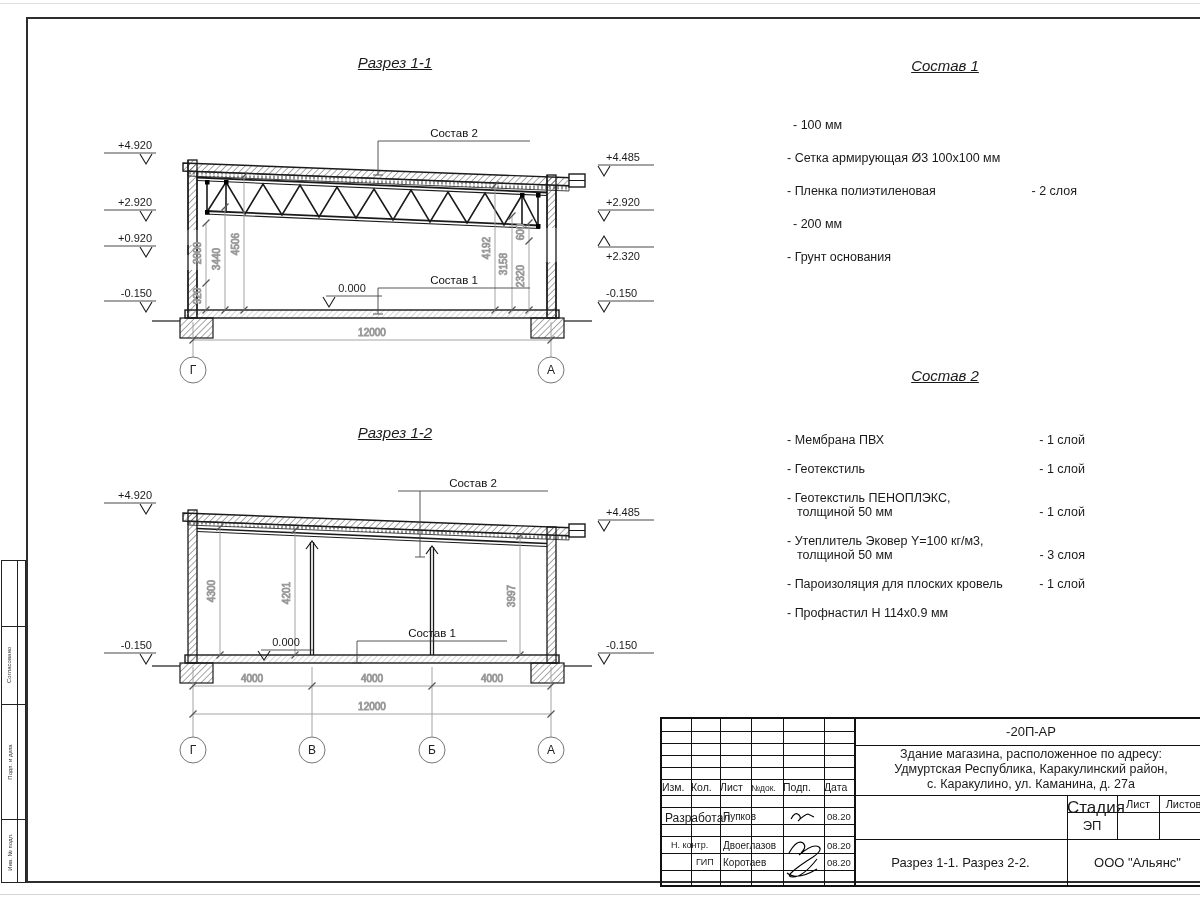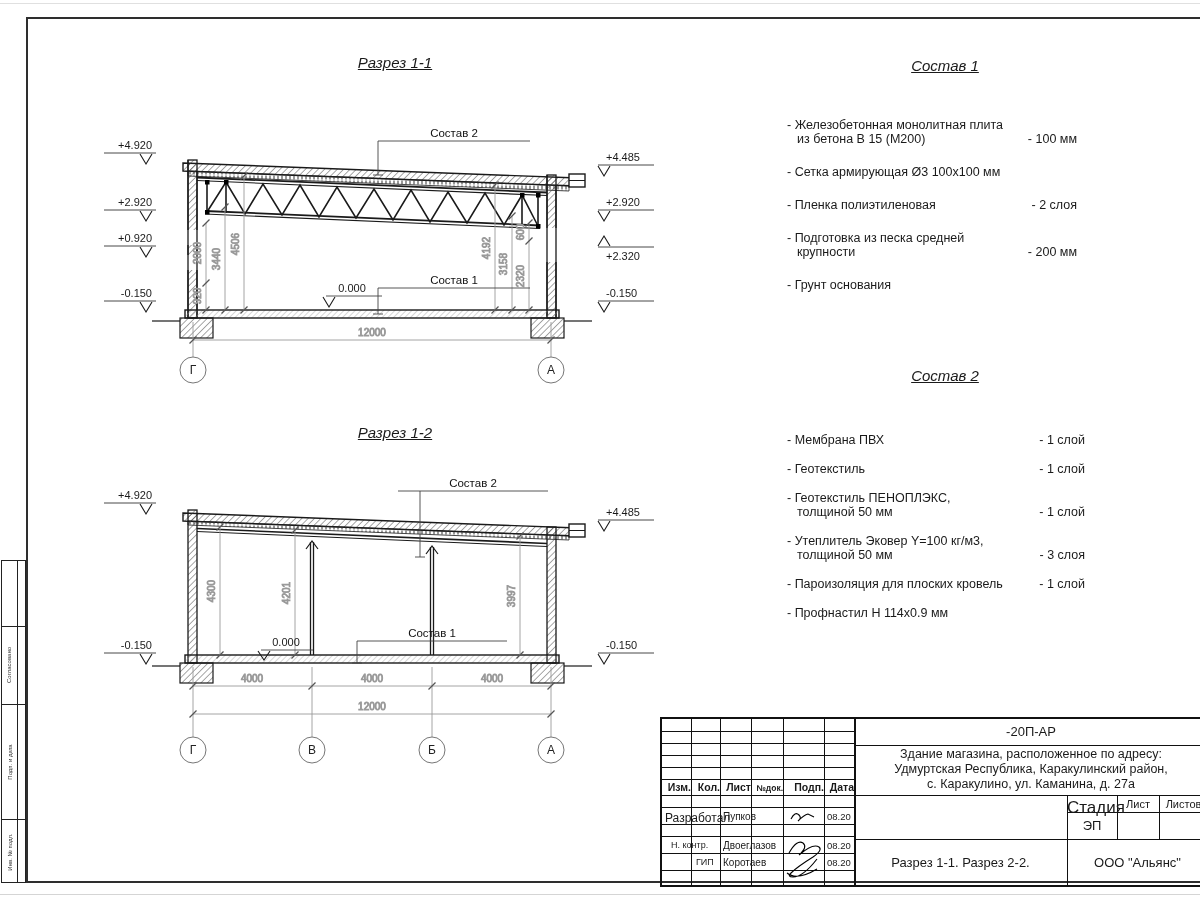--- a/index.html
+++ b/index.html
@@ -21,21 +21,21 @@
   .ind{padding-left:10px;}
   .ival{white-space:nowrap;padding-left:6px;}
   #list1 .item{margin-bottom:19px;}
   #list2 .item{margin-bottom:15px;gap:24px;}
   
   #tb{position:absolute;left:660px;top:717px;width:546px;height:166px;
       border:2px solid #111;border-right:none;box-sizing:content-box;}
   #tb .vl{position:absolute;width:1px;background:#111;top:0;bottom:0;}
   #tb .hl{position:absolute;height:1px;background:#111;left:0;}
   #tb .t{position:absolute;font-size:10px;white-space:nowrap;}
-  #tb .hdr{font-size:10.5px;text-align:right;font-weight:bold;}
+  #tb .hdr{font-size:10.5px;text-align:left;}
   #tb .cell-c{position:absolute;display:flex;align-items:center;justify-content:center;text-align:center;}
   
   #mstrip{position:absolute;left:1px;top:560px;width:25px;height:323px;
           border:1px solid #222;box-sizing:border-box;}
   #mstrip .vl{position:absolute;left:15px;top:0;bottom:0;width:1px;background:#222;}
   #mstrip .hl{position:absolute;left:0;right:0;height:1px;background:#222;}
   #mstrip .mcell{position:absolute;left:0;width:15px;display:flex;align-items:center;justify-content:center;overflow:hidden;}
   #mstrip .mcell span{transform:rotate(-90deg);font-size:6px;white-space:nowrap;color:#333;}
   svg text{font-family:"Liberation Sans",sans-serif;}
   .dimtxt{fill:#8f8f8f;font-size:10px;}
@@ -336,45 +336,37 @@
       <text class="elevtxt" text-anchor="middle" x="206" y="231">0.000</text>
     </g>
   </g>
 </svg>
 
 <div class="dtitle" style="left:870px;top:57px;">
   <span>Состав 1</span>
 </div>
 <div id="list1" class="clist" style="left:787px;top:118px;width:290px;">
   <div class="item">
-    <div class="iname">
-        <div>- Железобетонная  монолитная плита</div>
-        <div class="ind">из бетона В 15 (М200)</div>
-      </div>
     <div class="ival">- 100 мм</div>
   </div>
   <div class="item">
     <div class="iname">
         <div>- Сетка армирующая Ø3 100х100 мм</div>
         <div class="ind"></div>
       </div>
     <div class="ival"></div>
   </div>
   <div class="item">
     <div class="iname">
         <div>- Пленка полиэтиленовая</div>
         <div class="ind"></div>
       </div>
     <div class="ival">-  2 слоя</div>
   </div>
   <div class="item">
-    <div class="iname">
-        <div>- Подготовка из песка средней</div>
-        <div class="ind">крупности</div>
-      </div>
     <div class="ival">- 200 мм</div>
   </div>
   <div class="item">
     <div class="iname">
         <div>- Грунт основания</div>
         <div class="ind"></div>
       </div>
     <div class="ival"></div>
   </div>
 </div>

